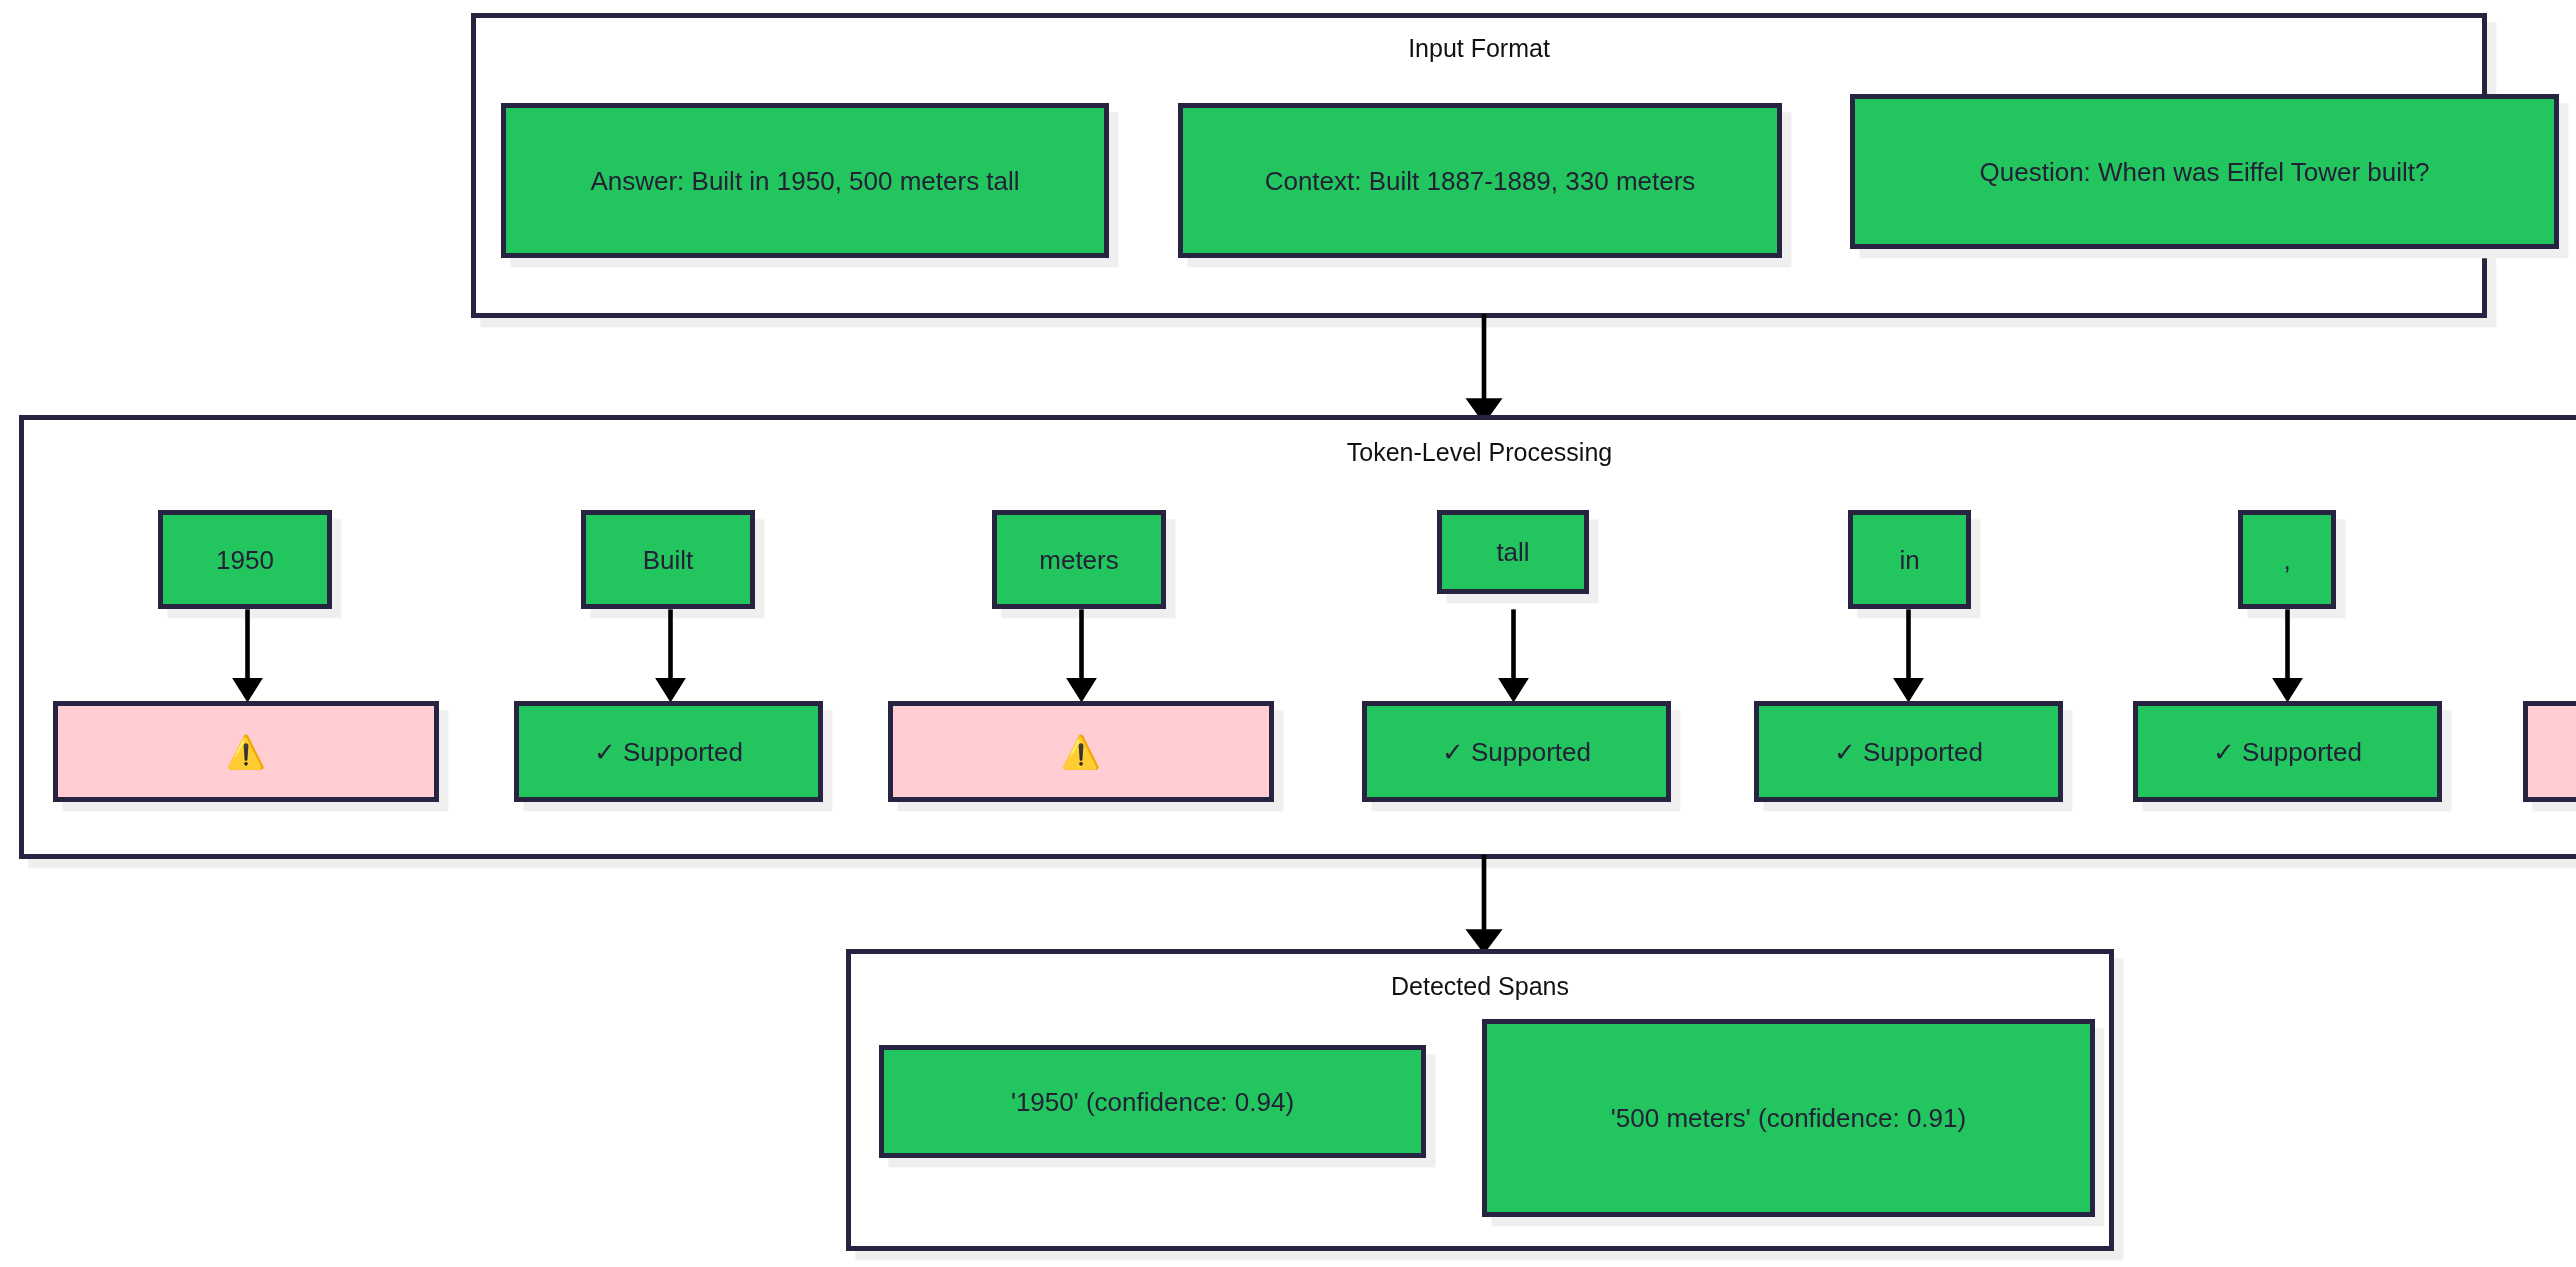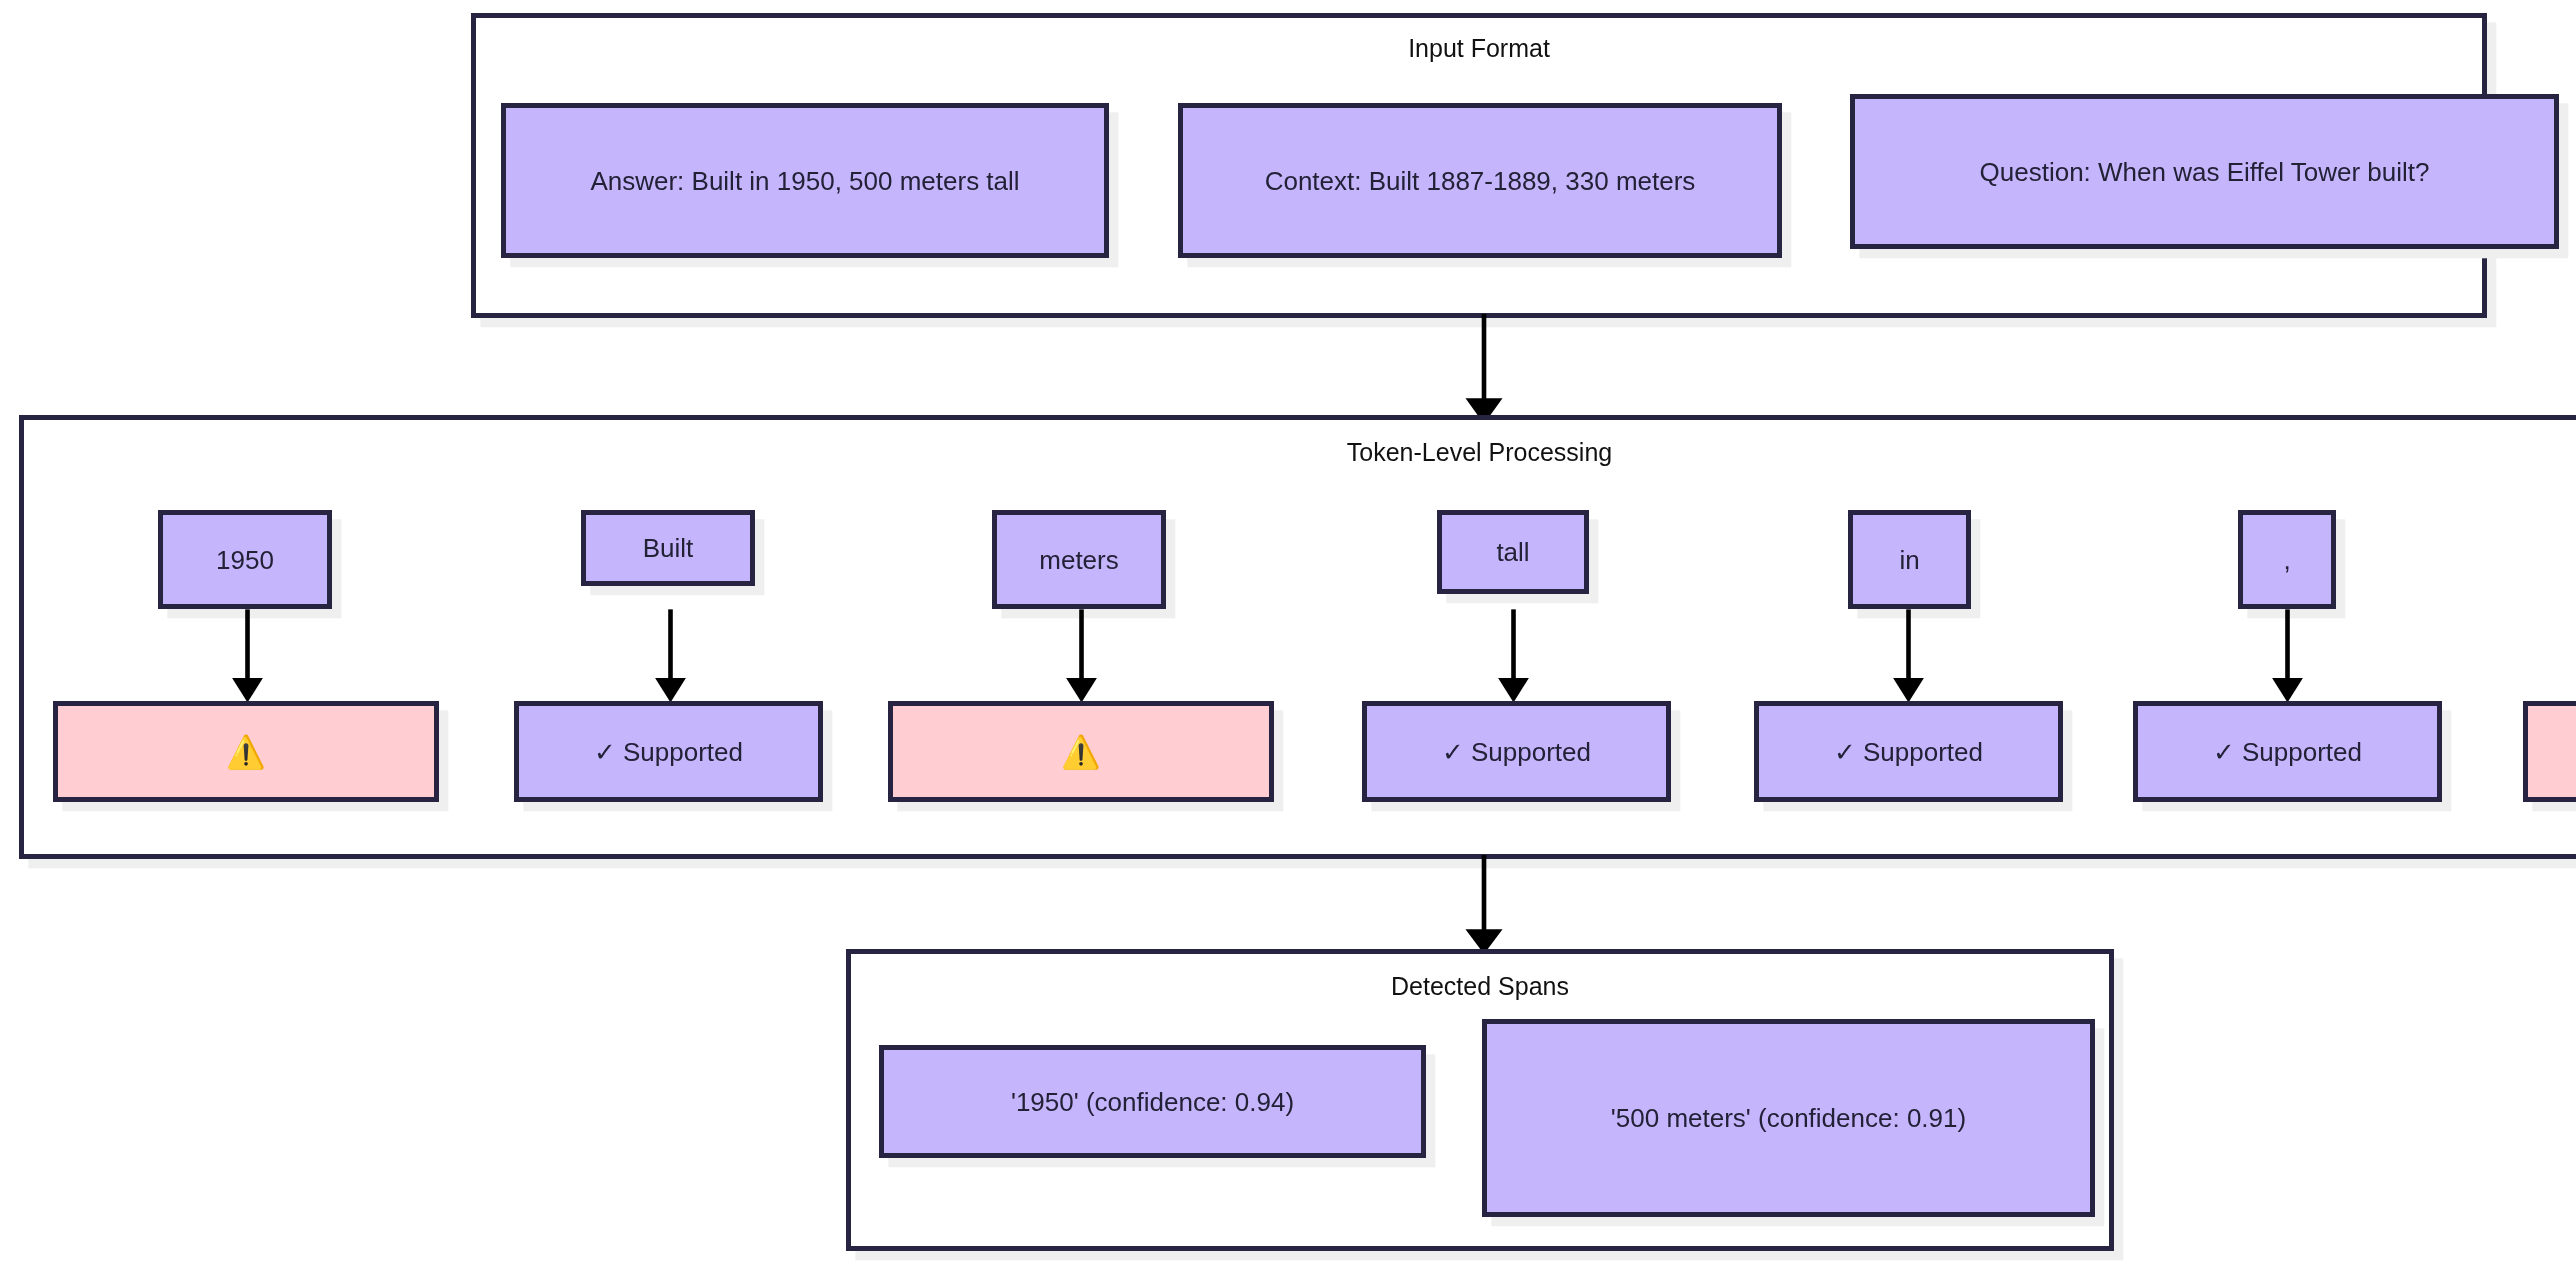--- a/index.html
+++ b/index.html
@@ -17,21 +17,21 @@
     width: 2959px;
     height: 1267px;
     background: #ffffff;
     overflow: hidden;
   }
 
   
   .box {
     position: absolute;
     box-sizing: border-box;
-    background: #c4b5fd;
+    background: #22c55e;
     border: 5.2px solid #272442;
     box-shadow: 9.3px 9.3px 0 0 #efefef;
   }
   .container {
     position: absolute;
     box-sizing: border-box;
     background: #ffffff;
     border: 5.2px solid #272442;
     box-shadow: 9.3px 9.3px 0 0 #efefef;
   }
@@ -113,21 +113,21 @@
     <div class="box-label token-label">1950</div>
   </div>
   <svg class="arrow" style="left:227px; top:609px; width:41px; height:96px;" viewBox="0 0 80 186">
     <line x1="40" y1="0" x2="40" y2="140"></line>
     <polygon points="10,134 70,134 40,182"></polygon>
   </svg>
   <div class="box status-warn" style="left:53px; top:701px; width:386px; height:101px;">
     <div class="warn-glyph">⚠️</div>
   </div>
 
-  <div class="box" style="left:581px; top:510px; width:174px; height:76px;">
+  <div class="box" style="left:581px; top:510px; width:174px; height:99px;">
     <div class="box-label token-label">Built</div>
   </div>
   <svg class="arrow" style="left:650px; top:609px; width:41px; height:96px;" viewBox="0 0 80 186">
     <line x1="40" y1="0" x2="40" y2="140"></line>
     <polygon points="10,134 70,134 40,182"></polygon>
   </svg>
   <div class="box" style="left:514px; top:701px; width:309px; height:101px;">
     <div class="box-label">✓ Supported</div>
   </div>
 

